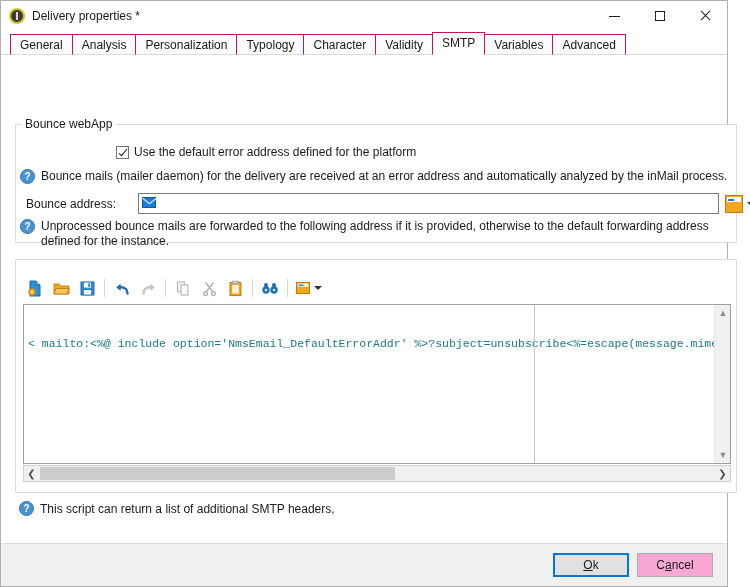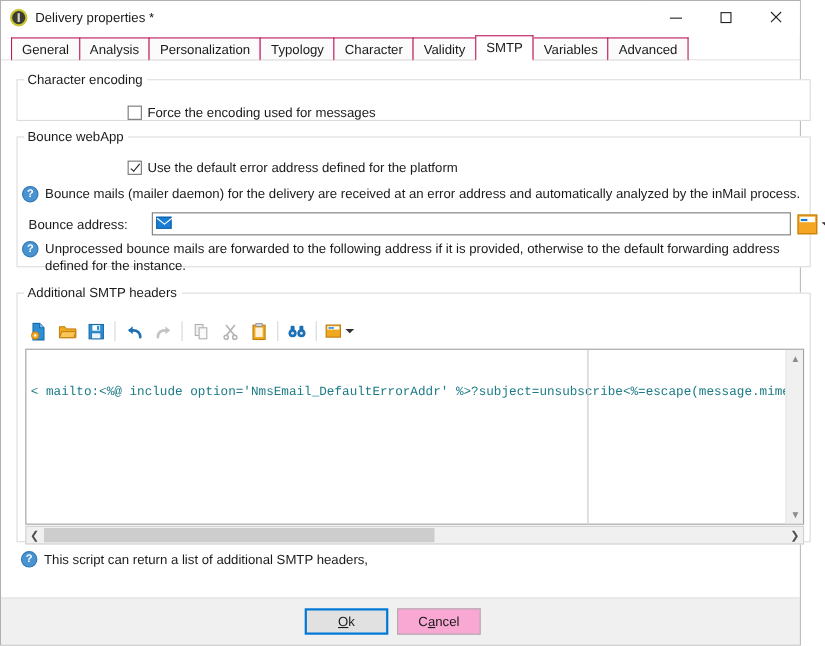--- a/index.html
+++ b/index.html
@@ -429,21 +429,21 @@
   .indent-line { padding-left: 12px; display: block; }
 
   
   .footer {
     height: 42px;
     min-height: 42px;
     background: #f0f0f0;
     border-top: 1px solid #dcdcdc;
     display: flex;
     align-items: center;
-    justify-content: center;
+    justify-content: flex-end;
     padding-right: 14px;
     gap: 8px;
   }
   .dlg-btn {
     width: 76px;
     height: 24px;
     font-family: "Liberation Sans", sans-serif;
     font-size: 12px;
     color: #1a1a1a;
     background: #f9a8d4;
@@ -485,27 +485,20 @@
     <div class="tab">Typology</div>
     <div class="tab">Character</div>
     <div class="tab">Validity</div>
     <div class="tab active">SMTP</div>
     <div class="tab">Variables</div>
     <div class="tab">Advanced</div>
   </div>
 
   <div class="content">
 
-    <fieldset class="group" id="grp-encoding">
-      <legend>Character encoding</legend>
-      <label class="row-check" style="left:100px; top:16px;">
-        <span class="checkbox"></span>
-        <span class="check-label">Force the encoding used for messages</span>
-      </label>
-    </fieldset>
 
     <fieldset class="group" id="grp-bounce">
       <legend>Bounce webApp</legend>
 
       <label class="row-check" style="left:100px; top:14px;">
         <span class="checkbox checked"></span>
         <span class="check-label">Use the default error address defined for the platform</span>
       </label>
 
       <div class="help-row" style="left:4px; top:38px; width:712px;">
@@ -523,21 +516,20 @@
         <span class="caret"></span>
       </div>
 
       <div class="help-row" style="left:4px; top:88px; width:714px;">
         <span class="help-icon">?</span>
         <span class="help-text">Unprocessed bounce mails are forwarded to the following address if it is provided, otherwise to the default forwarding address defined for the instance.</span>
       </div>
     </fieldset>
 
     <fieldset class="group" id="grp-headers">
-      <legend>Additional SMTP headers</legend>
 
       <div class="toolbar">
         <button class="tb-btn">
           <svg width="17" height="17" viewBox="0 0 17 17">
             <path d="M3 1h6l4 4v11H3z" fill="#2d8fd5" stroke="#1b6ba8" stroke-width="1"></path>
             <path d="M9 1v4h4" fill="#8cc6ee" stroke="#1b6ba8" stroke-width="1"></path>
             <circle cx="5" cy="12" r="3.4" fill="#f5a623" stroke="#c07d0c" stroke-width="0.8"></circle>
             <circle cx="5" cy="12" r="1.1" fill="#ffffff"></circle>
           </svg>
         </button>

